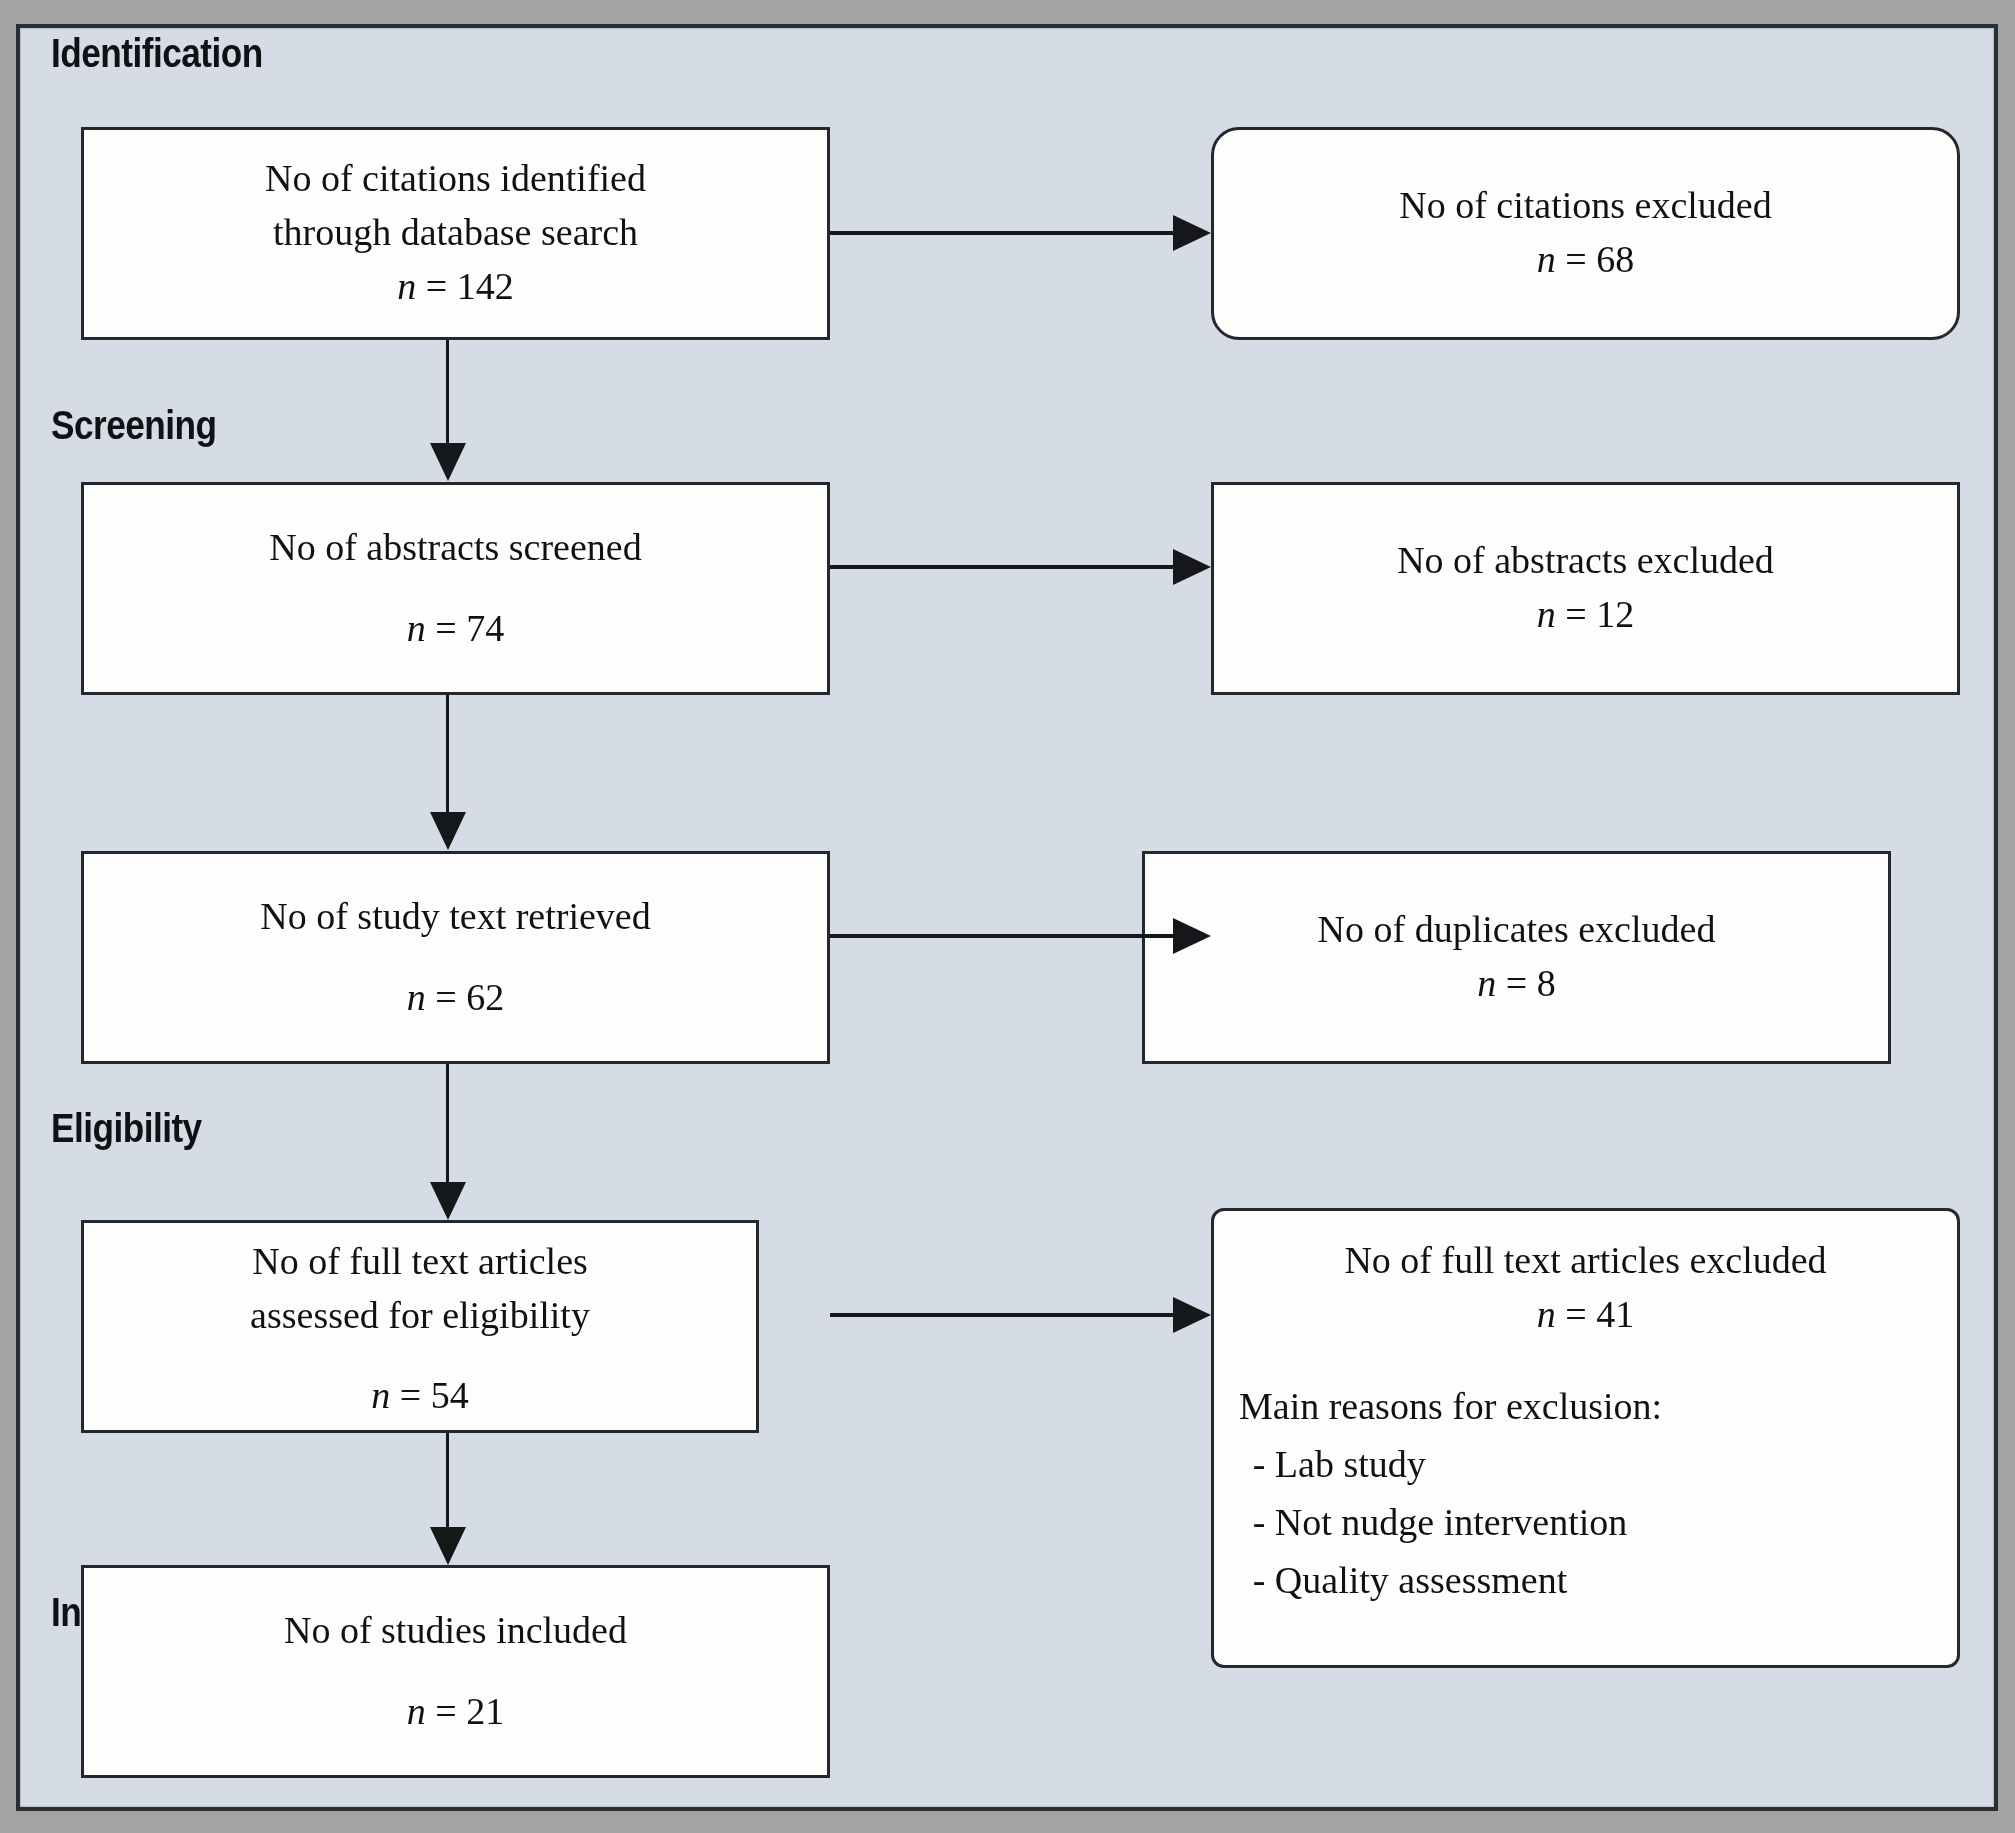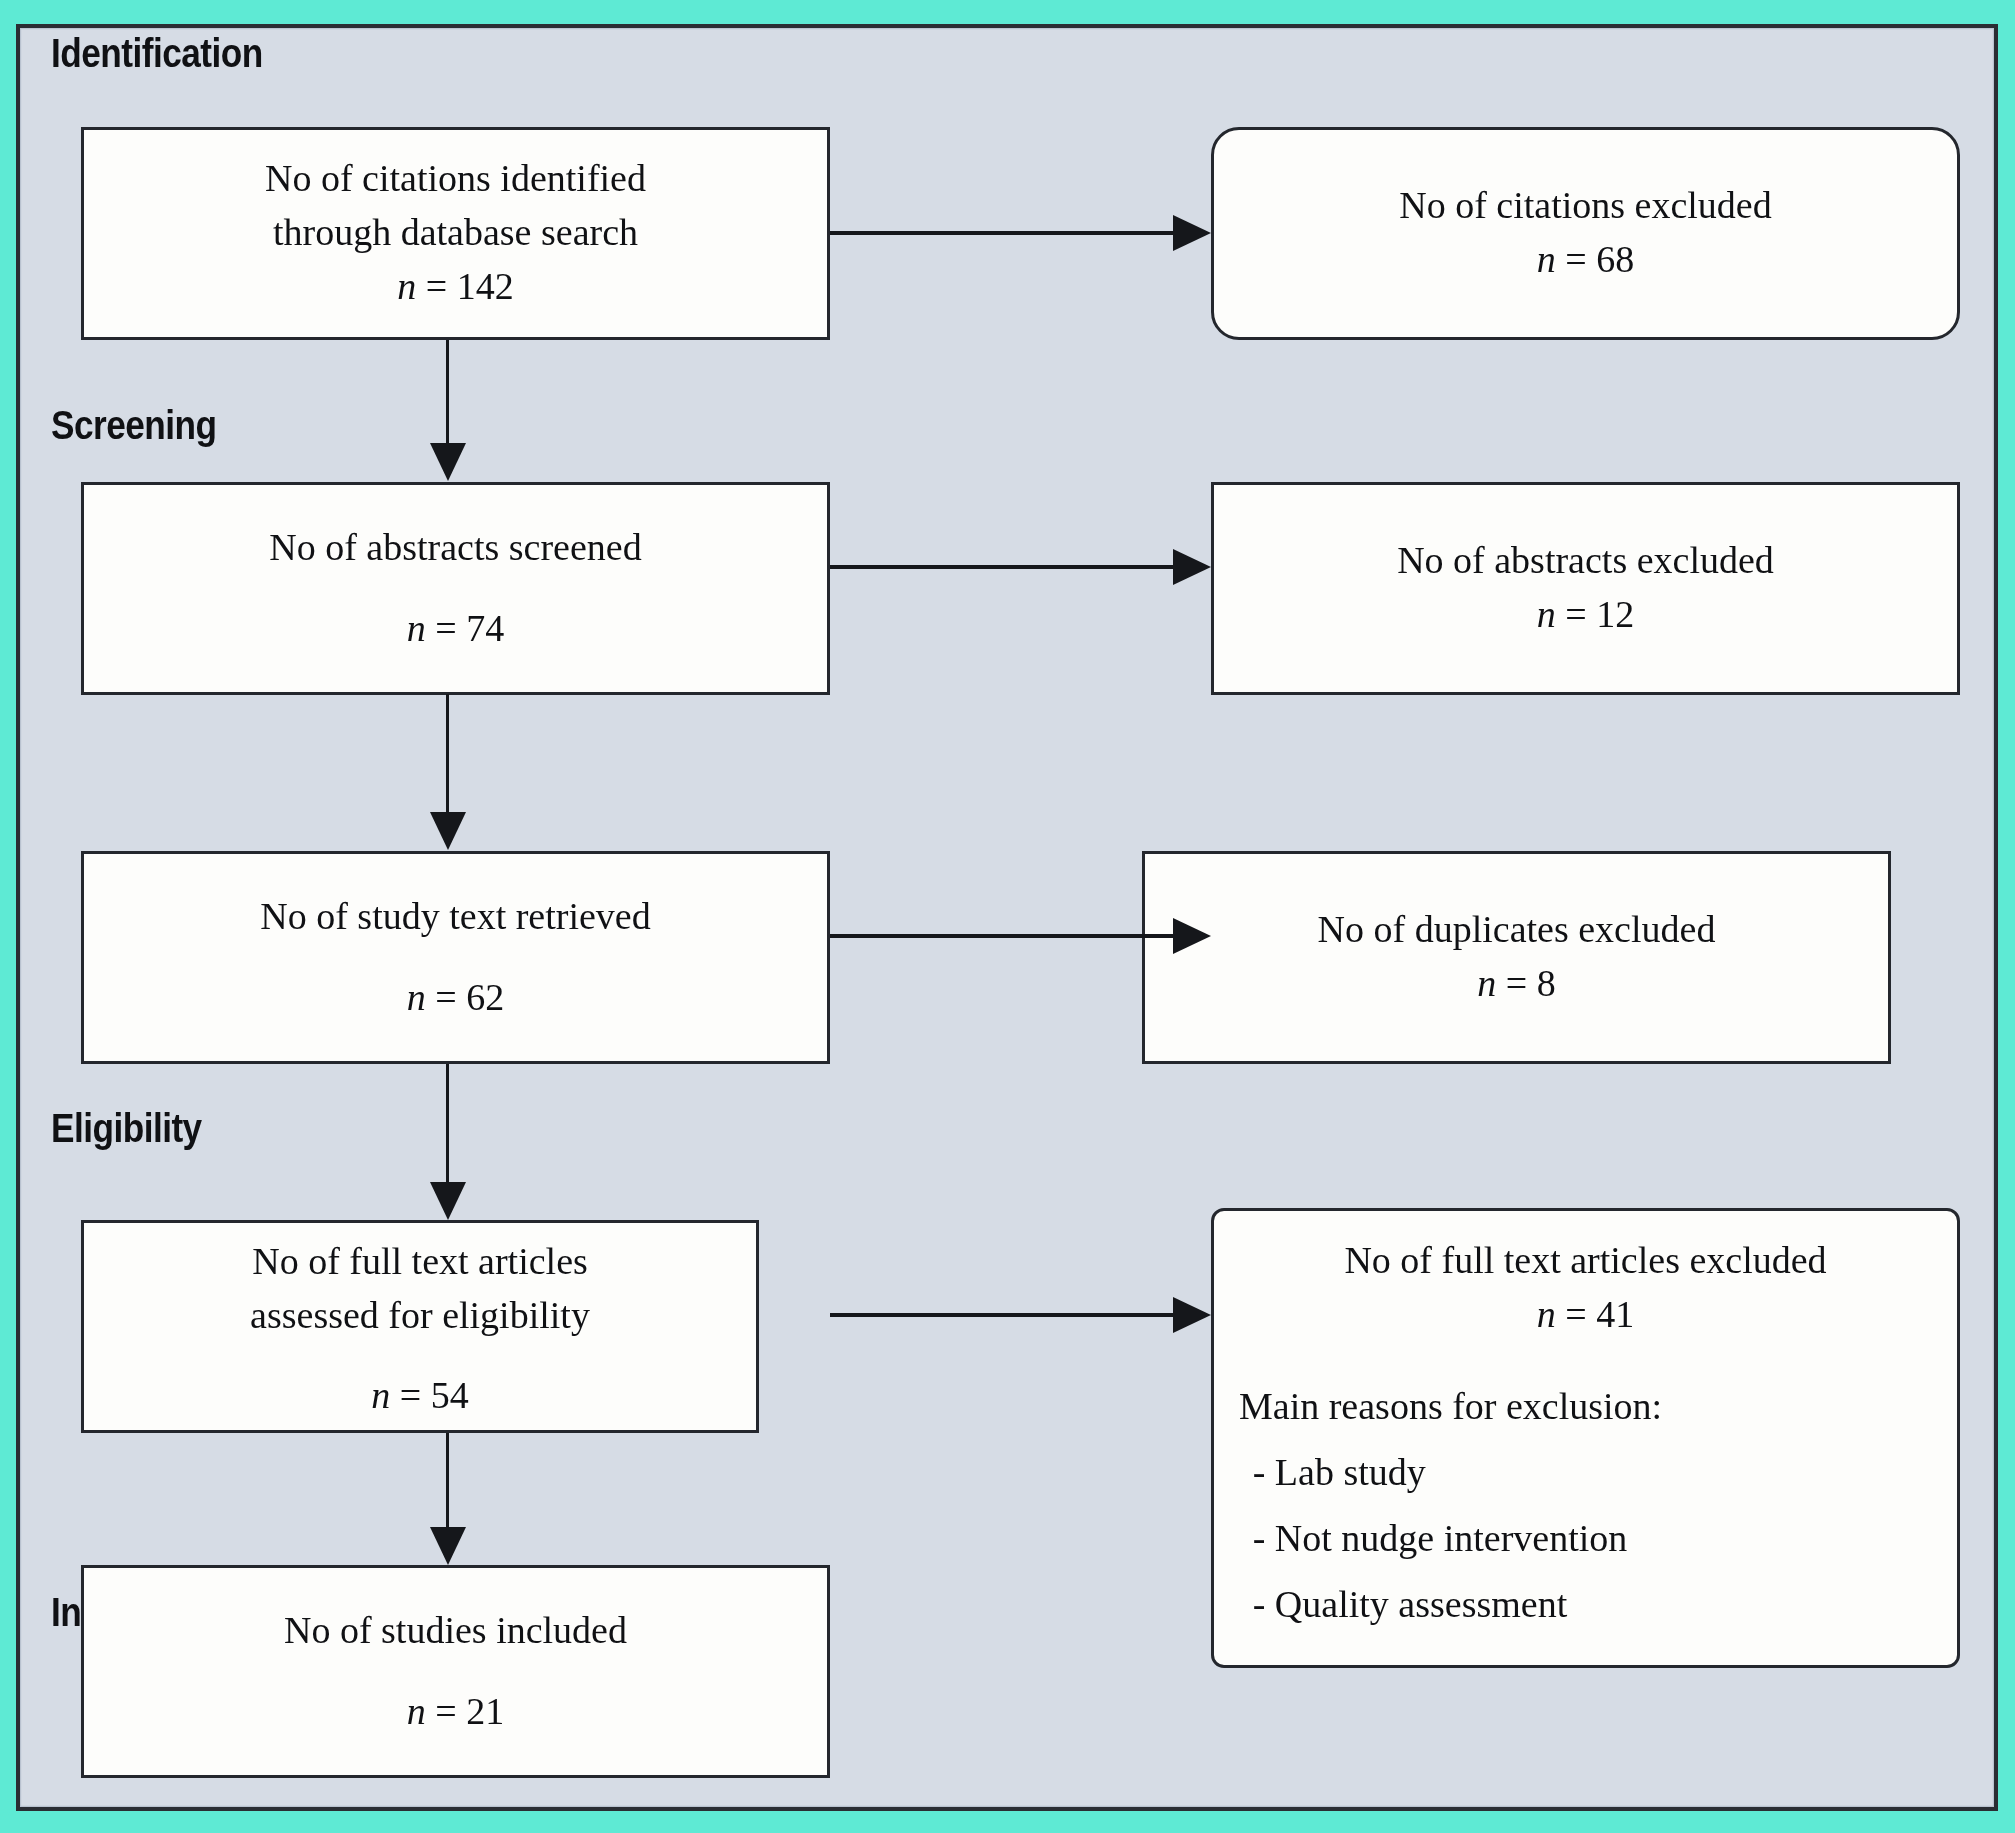--- a/index.html
+++ b/index.html
@@ -5,21 +5,21 @@
 <style>
   html, body {
     margin: 0;
     padding: 0;
     background: #ffffff;
   }
   #root {
     position: relative;
     width: 2015px;
     height: 1833px;
-    background: #5eead4;
+    background: #a3a3a3;
     font-family: "Liberation Serif", "DejaVu Serif", serif;
     overflow: hidden;
   }
 
   
   .frame {
     position: absolute;
     left: 16px;
     top: 23.6px;
     width: 1982px;
@@ -74,21 +74,21 @@
   }
   .node.reasons .center-part {
     width: 100%;
     text-align: center;
   }
   .node.reasons .reason-heading {
     margin-top: 38px;
     white-space: nowrap;
   }
   .node.reasons .reason-item {
-    margin-top: 12px;
+    margin-top: 4px;
     padding-left: 13.7px;
     white-space: nowrap;
   }
 
   
   .arrow-v, .arrow-h { position: absolute; }
   .arrow-v .shaft {
     position: absolute;
     left: 50%;
     top: 0;

